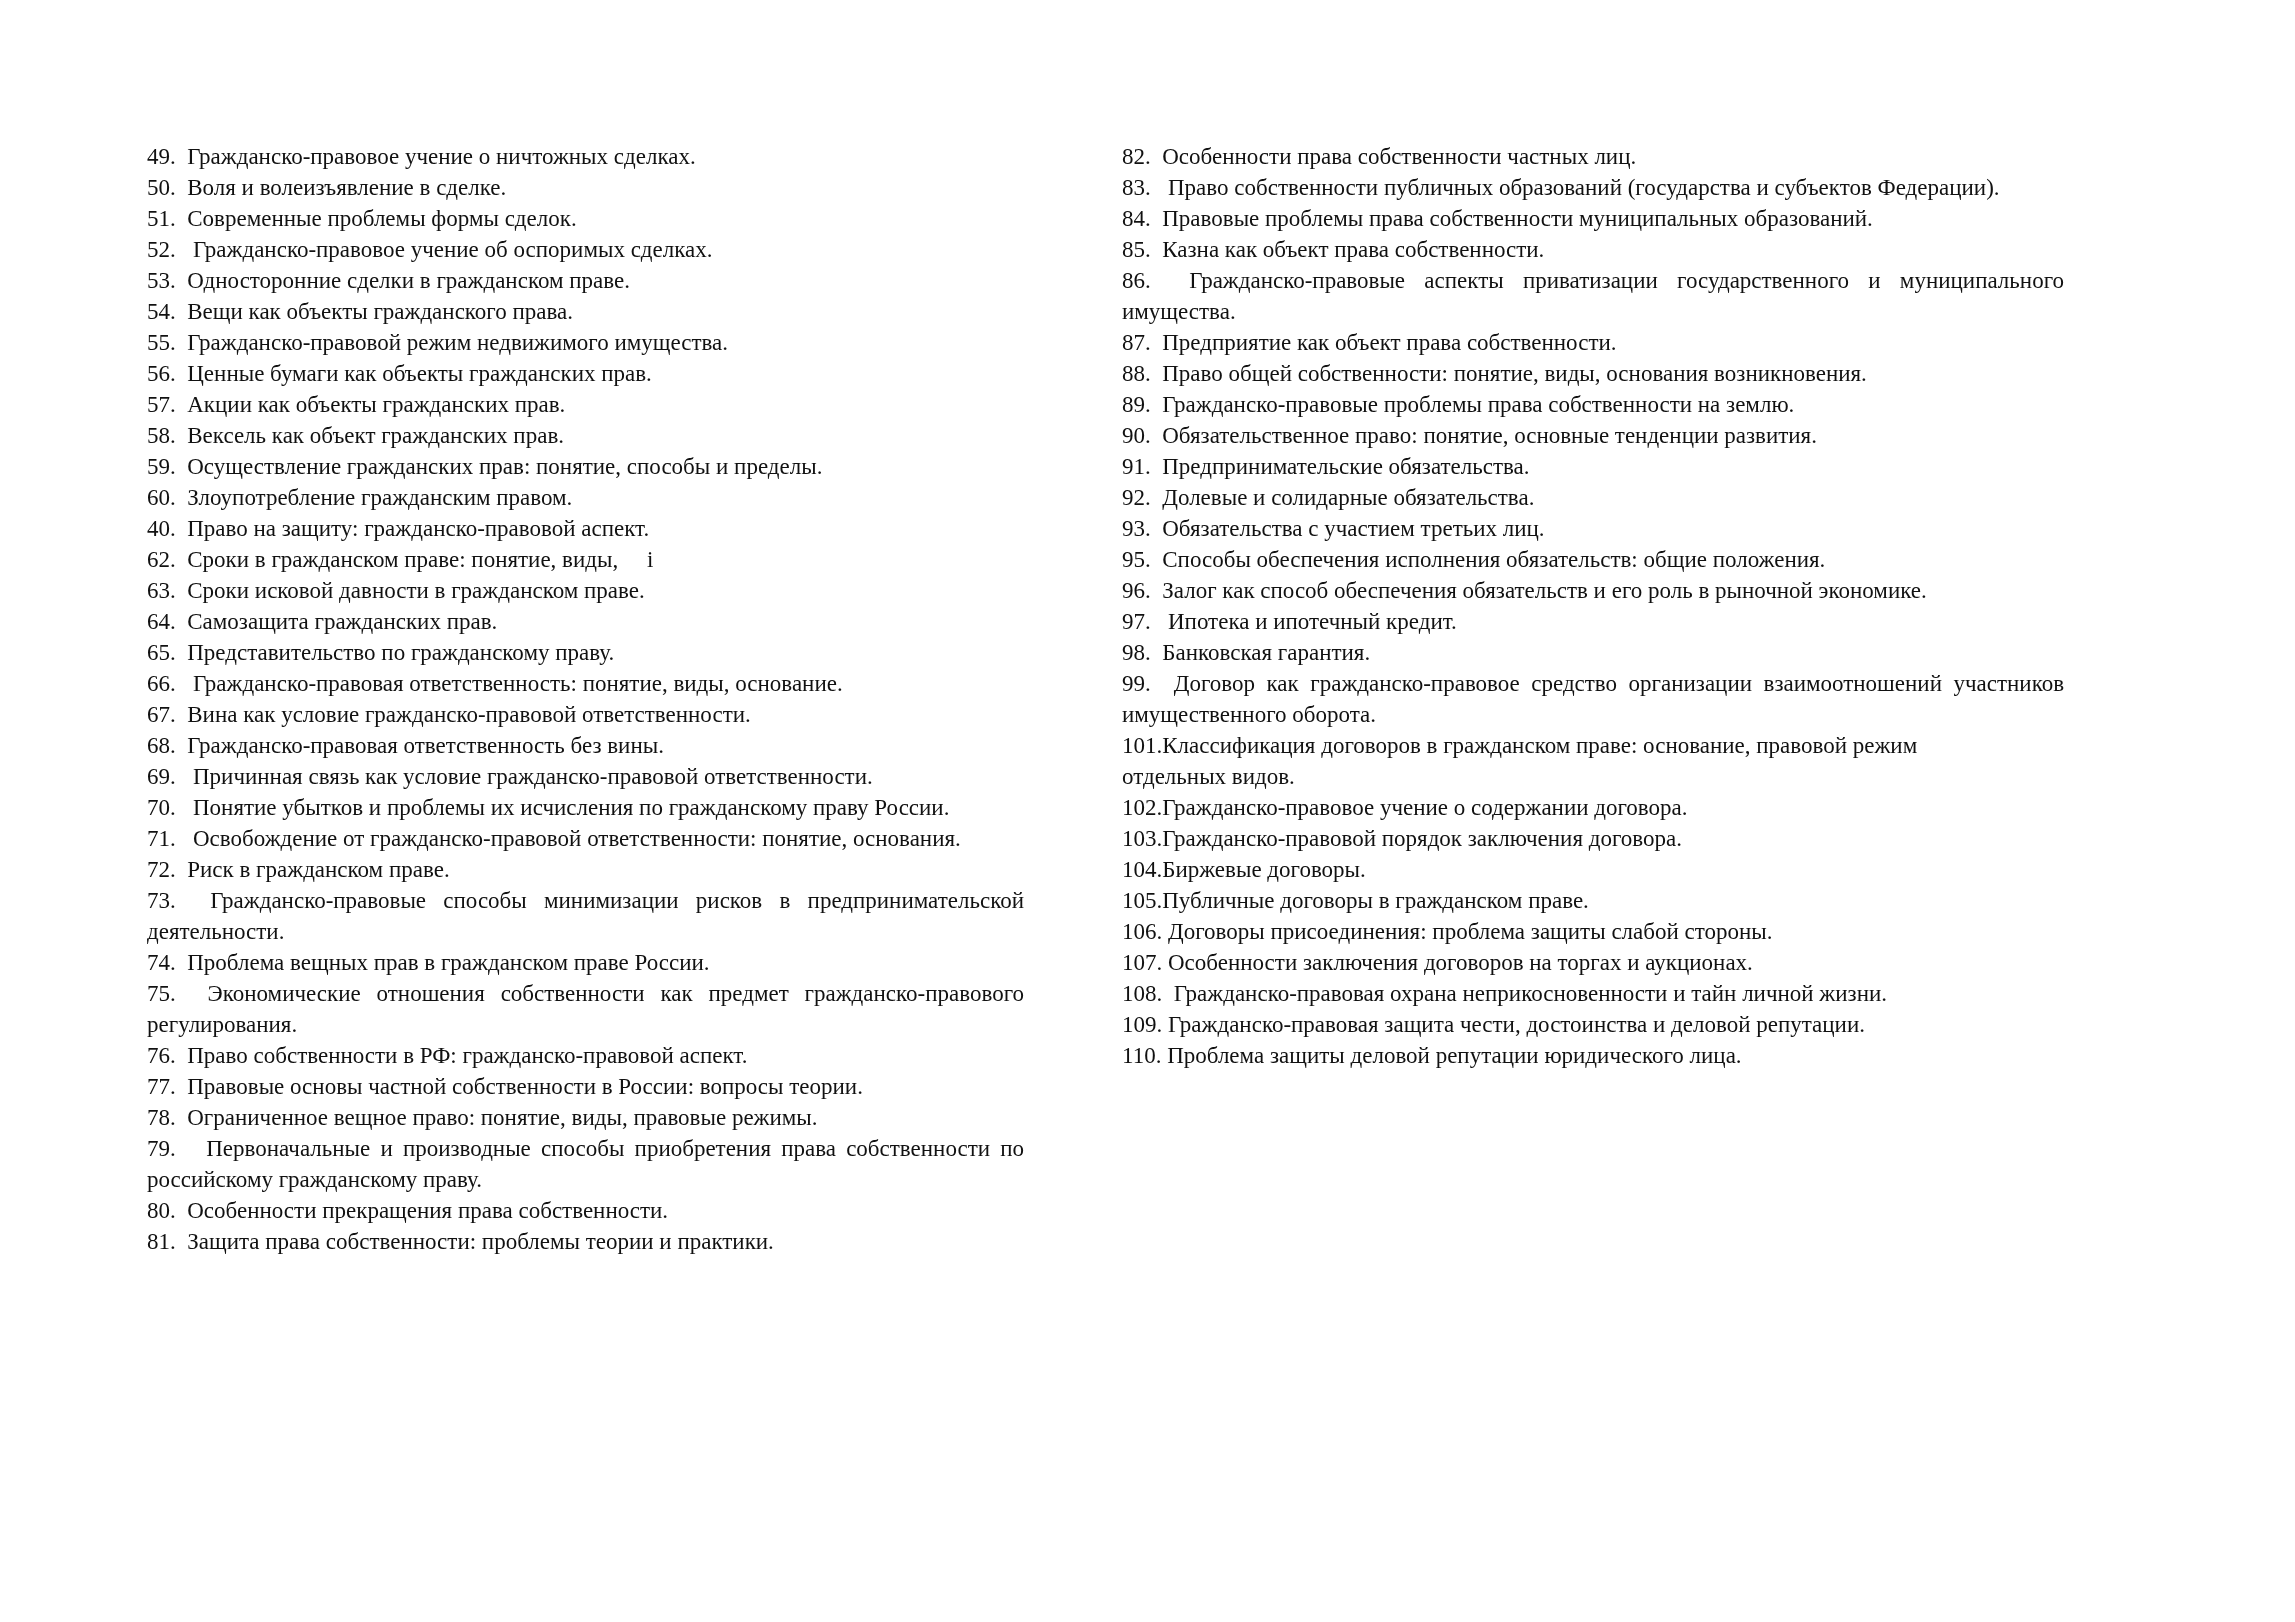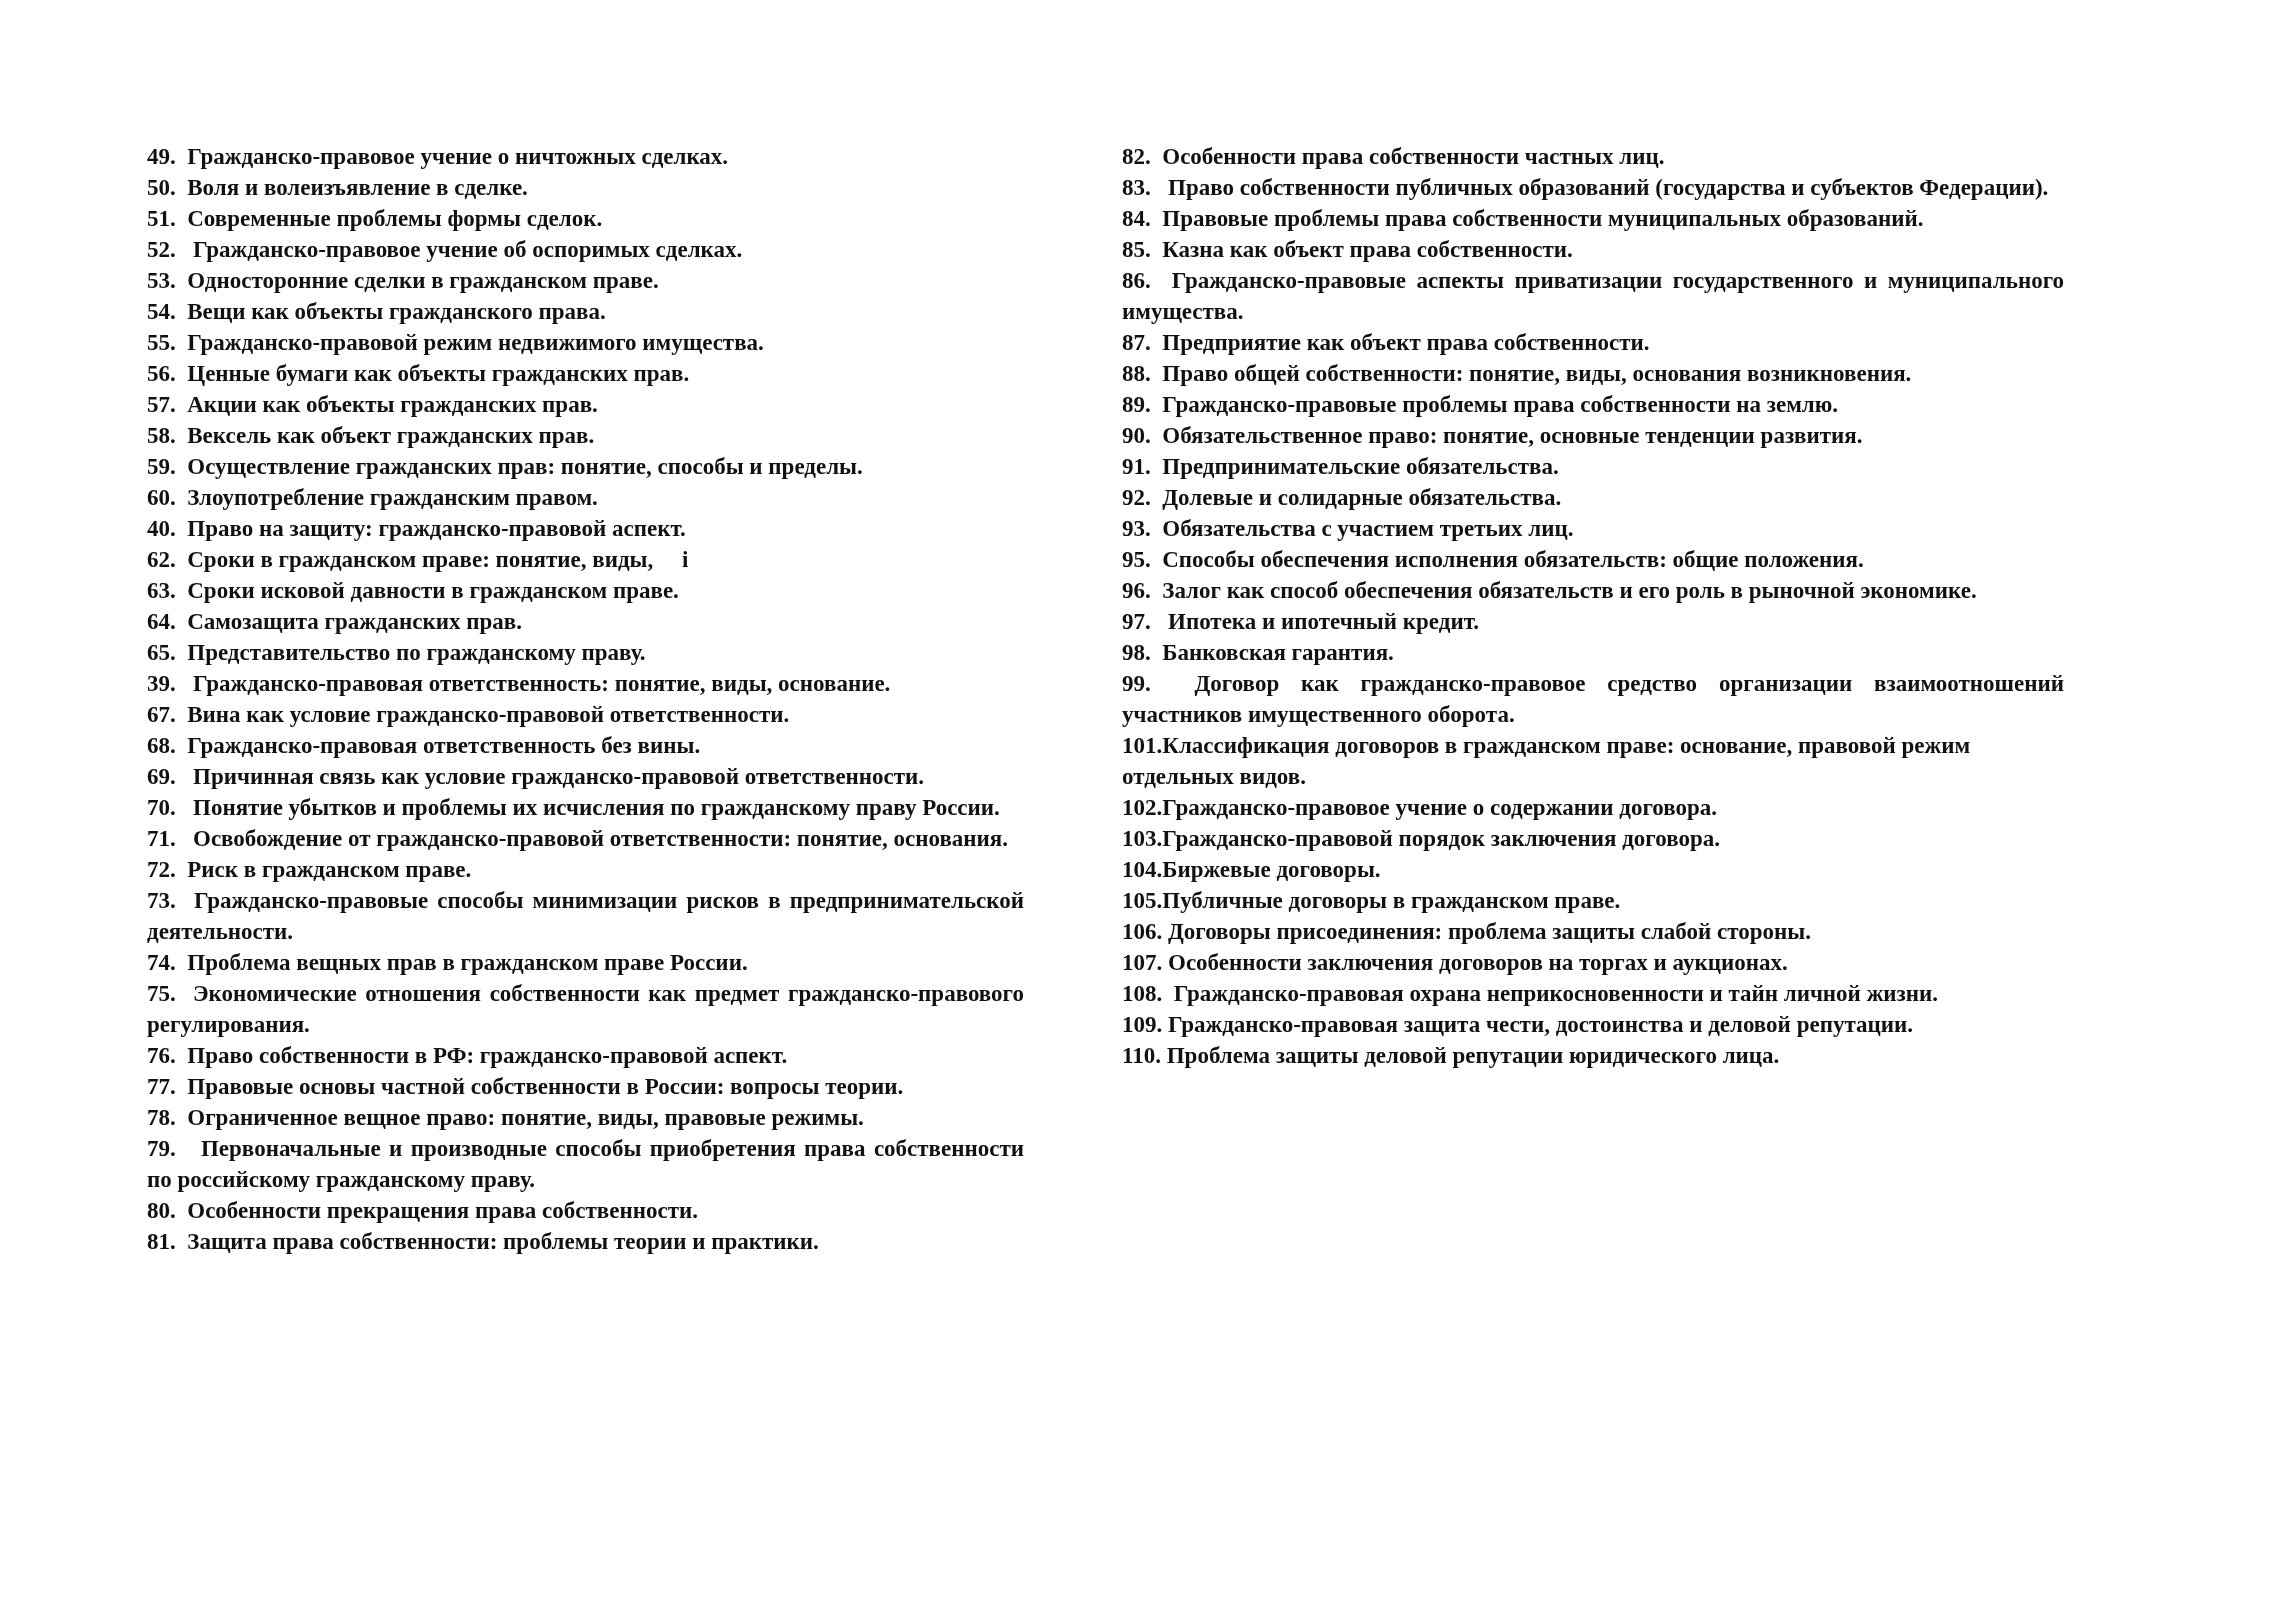--- a/index.html
+++ b/index.html
@@ -15,21 +15,20 @@
     position: relative;
     overflow: hidden;
   }
   .page {
     position: absolute;
     left: 0; top: 0;
     width: 2295px;
     height: 1622px;
     box-sizing: border-box;
     padding: 141px 98px 98px 147px;
-    font-weight: bold;
   }
   .columns {
     display: flex;
     flex-direction: row;
     gap: 98px;
     align-items: flex-start;
   }
   .col {
     width: 877px;
     flex: 0 0 877px;
@@ -68,21 +67,21 @@
       <p class="item tight">56.  Ценные бумаги как объекты гражданских прав.</p>
       <p class="item tight">57.  Акции как объекты гражданских прав.</p>
       <p class="item tight">58.  Вексель как объект гражданских прав.</p>
       <p class="item tight">59.  Осуществление гражданских прав: понятие, способы и пределы.</p>
       <p class="item tight">60.  Злоупотребление гражданским правом.</p>
       <p class="item tight">40.  Право на защиту: гражданско-правовой аспект.</p>
       <p class="item tight">62.  Сроки в гражданском праве: понятие, виды,     i</p>
       <p class="item tight">63.  Сроки исковой давности в гражданском праве.</p>
       <p class="item tight">64.  Самозащита гражданских прав.</p>
       <p class="item tight">65.  Представительство по гражданскому праву.</p>
-      <p class="item tight">39.   Гражданско-правовая ответственность: понятие, виды, основание.</p>
+      <p class="item tight">66.   Гражданско-правовая ответственность: понятие, виды, основание.</p>
       <p class="item tight">67.  Вина как условие гражданско-правовой ответственности.</p>
       <p class="item tight">68.  Гражданско-правовая ответственность без вины.</p>
       <p class="item tight">69.   Причинная связь как условие гражданско-правовой ответственности.</p>
       <p class="item tight">70.   Понятие убытков и проблемы их исчисления по гражданскому праву России.</p>
       <p class="item tight">71.   Освобождение от гражданско-правовой ответственности: понятие, основания.</p>
       <p class="item tight">72.  Риск в гражданском праве.</p>
       <p class="item tight">73.  Гражданско-правовые способы минимизации рисков в предпринимательской деятельности.</p>
       <p class="item tight">74.  Проблема вещных прав в гражданском праве России.</p>
       <p class="item tight">75.  Экономические отношения собственности как предмет гражданско-правового регулирования.</p>
       <p class="item tight">76.  Право собственности в РФ: гражданско-правовой аспект.</p>

